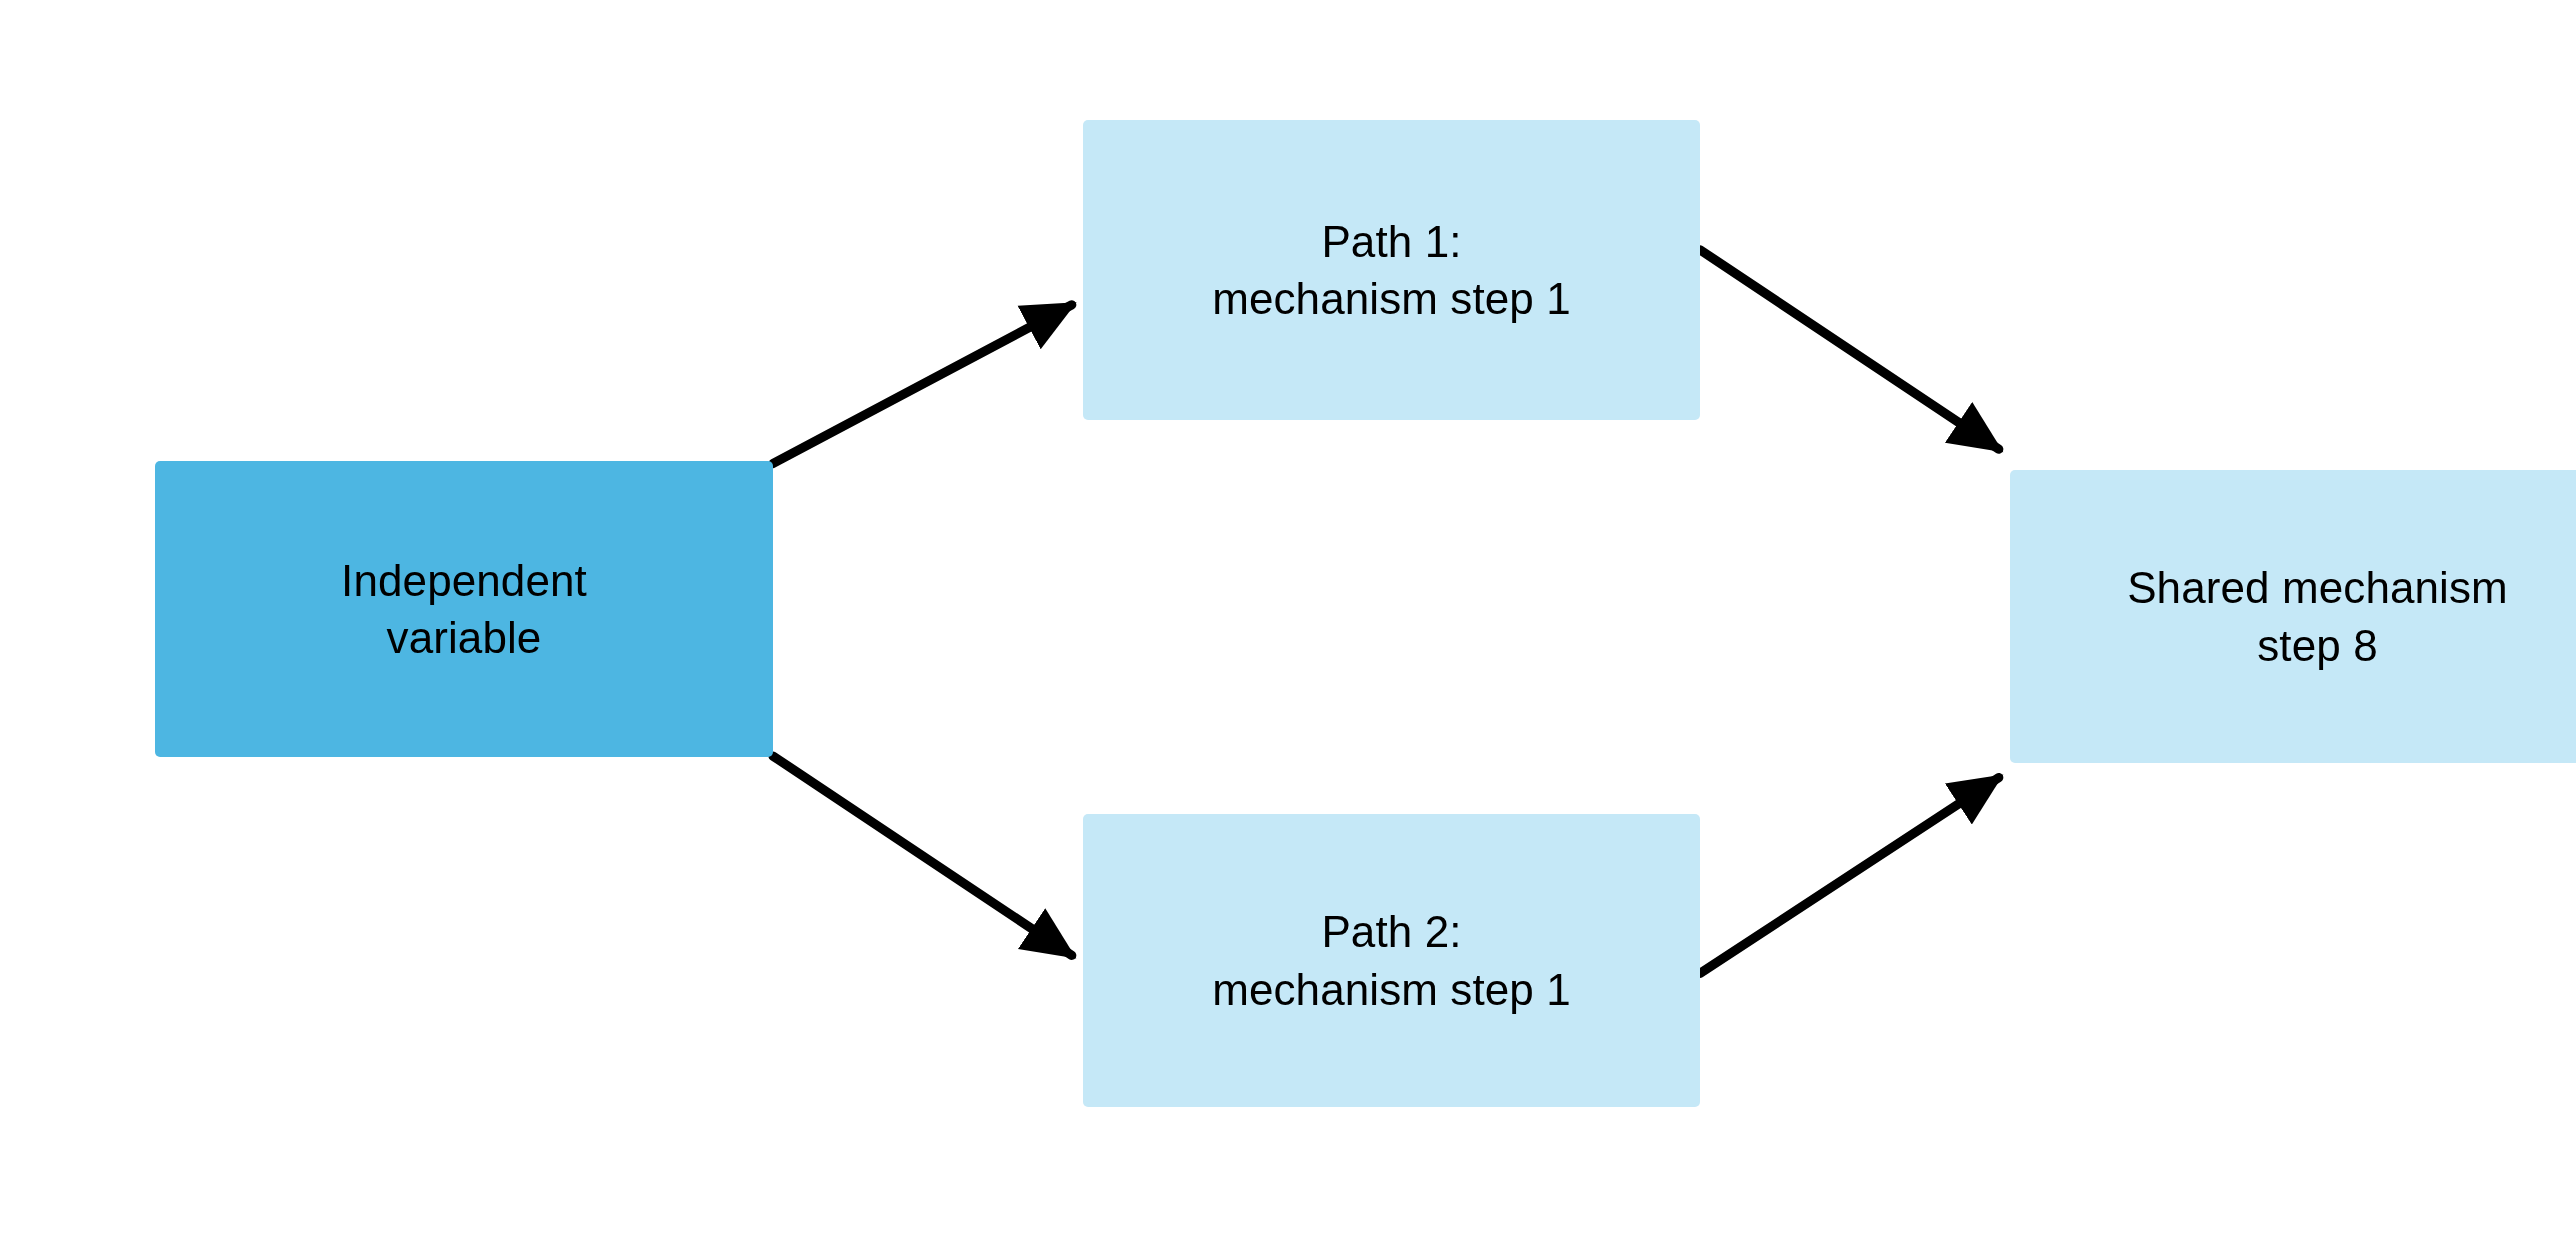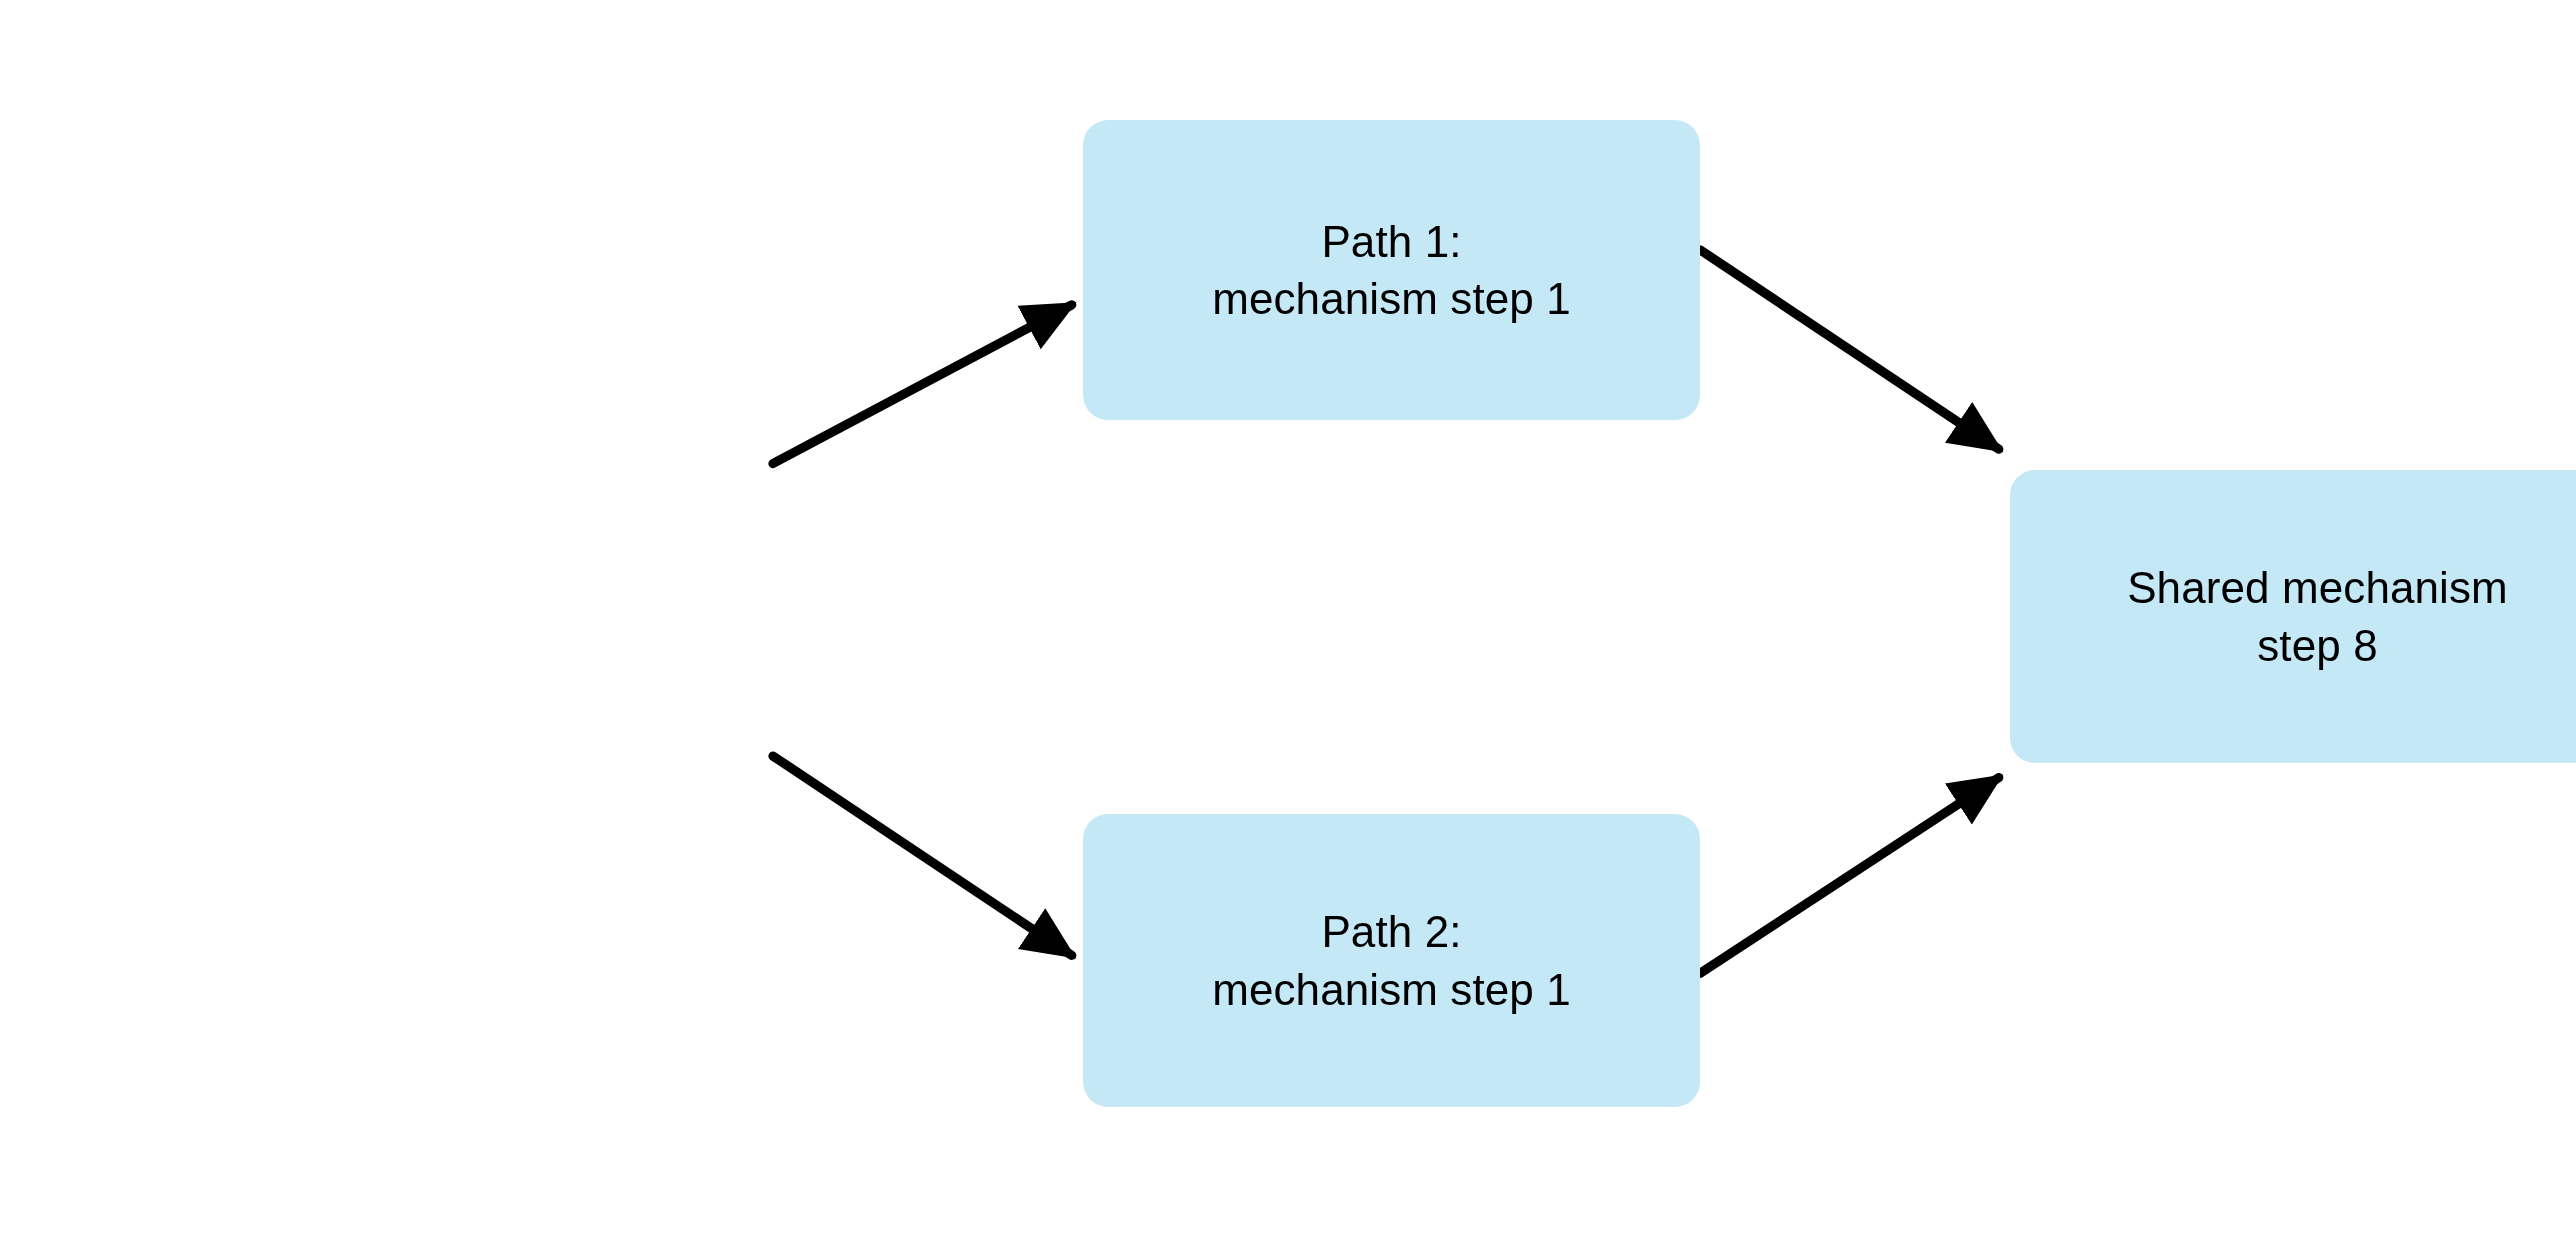--- a/index.html
+++ b/index.html
@@ -22,21 +22,21 @@
     position: absolute;
     left: 0;
     top: 0;
     width: 3709px;
     height: 1236px;
     pointer-events: none;
   }
   .node {
     position: absolute;
     box-sizing: border-box;
-    border-radius: 25px;
+    border-radius: 5px;
     display: flex;
     align-items: center;
     justify-content: center;
     text-align: center;
     color: #000000;
     font-size: 44px;
     line-height: 1.30;
     letter-spacing: 0.1px;
     white-space: pre-line;
     padding: 5.2px 12.4px;
@@ -76,20 +76,24 @@
 
     <g>
       <line x1="3300" y1="1890" x2="3880" y2="1510" stroke="#000000" stroke-width="18" stroke-linecap="round" marker-end="url(#arrowhead)"></line>
     </g>
 
     <g>
       <line x1="5160" y1="1200" x2="5672" y2="1200" stroke="#000000" stroke-width="18" stroke-linecap="round" marker-end="url(#arrowhead)"></line>
     </g>
   </svg>
 
+  <div class="node node-primary" id="node-independent">
+    <span>Independent
+variable</span>
+  </div>
 
   <div class="node node-secondary" id="node-path1">
     <span>Path 1:
 mechanism step 1</span>
   </div>
 
   <div class="node node-secondary" id="node-path2">
     <span>Path 2:
 mechanism step 1</span>
   </div>

